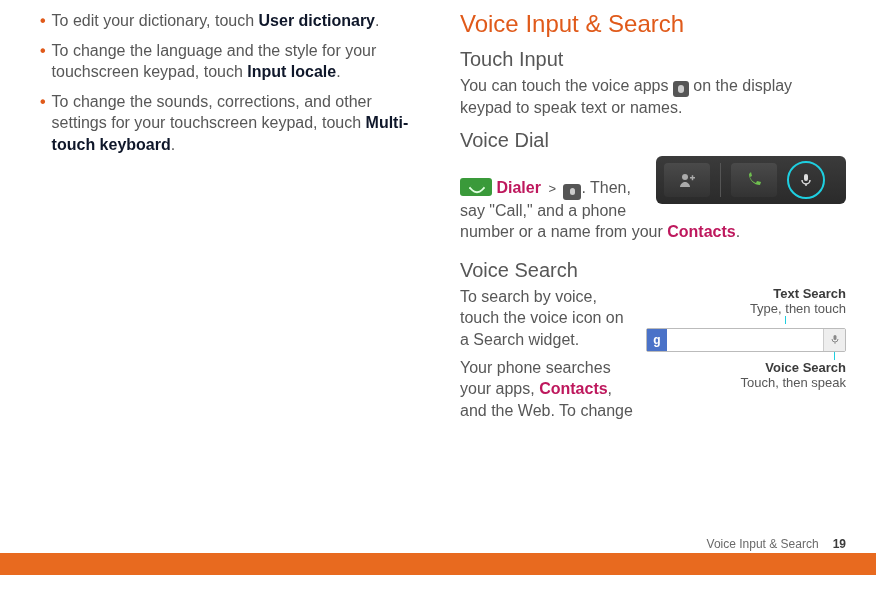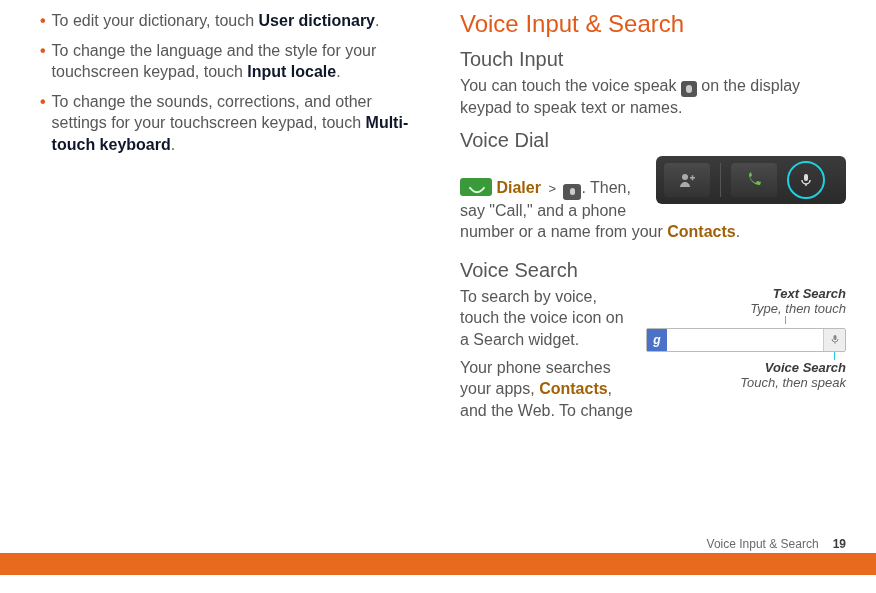--- a/index.html
+++ b/index.html
@@ -45,21 +45,21 @@
     font-size: 20px;
     font-weight: 500;
     margin-top: 10px;
     margin-bottom: 4px;
   }
   p.body {
     font-size: 16px;
     line-height: 1.35;
     margin-bottom: 6px;
   }
-  p.body b { color: #a16207; font-weight: bold; text-align: center; }
+  p.body b { color: #be185d; font-weight: bold; text-align: center; }
 
   .voice-icon-inline {
     display: inline-flex;
     width: 16px; height: 16px;
     background: #555;
     border-radius: 3px;
     vertical-align: -2px;
     align-items: center; justify-content: center;
   }
   .voice-icon-inline::after {
@@ -124,21 +124,20 @@
     display:flex;align-items:center;justify-content:center;
   }
 
   
   .search-illus {
     float: right;
     width: 200px;
     margin-left: 10px;
     font-size: 13px;
     text-align: right;
-    font-style: italic;
   }
   .search-illus .label-top b,.search-illus .label-bot b{color:#3b3b3b;}
   .search-widget {
     margin-top:4px;
     height:24px;
     border:1px solid #bbb;
     background:#f7f7f7;
     display:flex;
     align-items:stretch;
     position:relative;
@@ -208,21 +207,21 @@
         <span>To change the sounds, corrections, and other settings for your touchscreen keypad, touch </span><b>Multi-touch keyboard</b><span>.</span>
       </span>
     </div>
   </div>
 
   <div class="col right-col">
     <h1 class="section">Voice Input &amp; Search</h1>
 
     <h2 class="sub">Touch Input</h2>
     <p class="body">
-      <span>You can touch the voice speak </span><span class="voice-icon-inline"></span><span> on the display keypad to speak text or names.</span>
+      <span>You can touch the voice apps </span><span class="voice-icon-inline"></span><span> on the display keypad to speak text or names.</span>
     </p>
 
     <h2 class="sub">Voice Dial</h2>
     <div class="clearfix">
       <div class="dialer-bar">
         <div class="slot">
           <svg width="18" height="18" viewBox="0 0 18 18">
               <circle cx="7" cy="6" r="3" fill="#aaa"></circle>
               <path d="M2 16c0-3 3-5 5-5s5 2 5 5" fill="#aaa"></path>
               <rect x="12" y="6" width="5" height="1.5" fill="#aaa"></rect>

